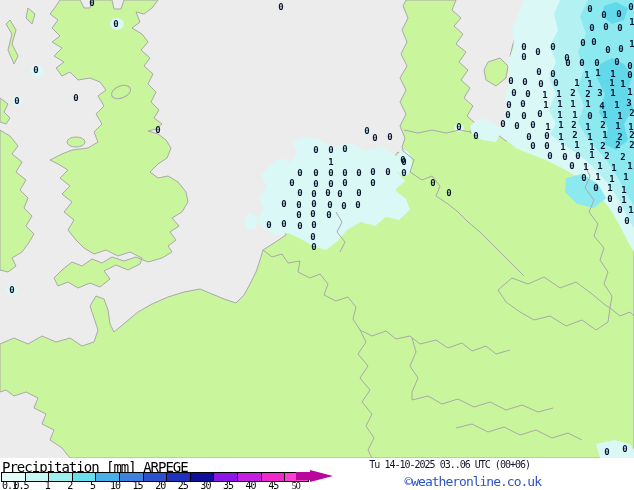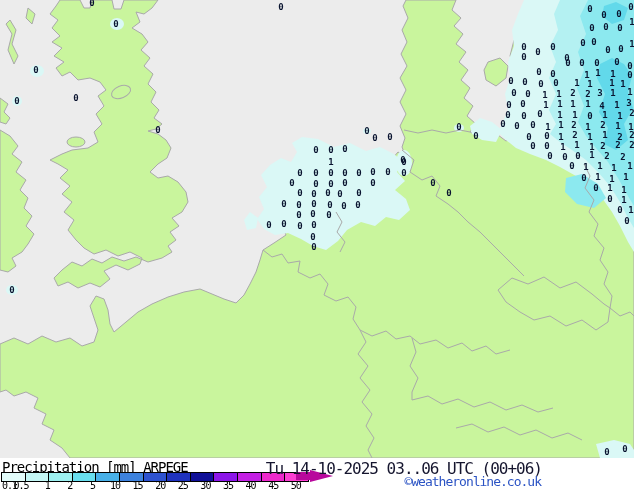--- a/index.html
+++ b/index.html
@@ -6,21 +6,21 @@
   #stage{position:relative;width:634px;height:490px;overflow:hidden;
          font-family:"DejaVu Sans Mono","Liberation Mono",monospace;}
   #mapsvg{position:absolute;left:0;top:0;}
   #footer{position:absolute;left:0;top:458px;width:544px;height:32px;background:#ffffff;}
   .ftitle{position:absolute;left:2px;top:1px;font-size:14px;color:#000;white-space:pre;letter-spacing:-1px;}
   #colorbar{position:absolute;left:2px;top:14px;height:8px;display:flex;}
   #colorbar .cell{width:22.6px;height:8px;border:1px solid #000;margin-left:-1px;box-sizing:content-box;}
   #ticklabels{position:absolute;left:0;top:22px;height:10px;width:340px;}
   #ticklabels span{position:absolute;top:0;font-size:10px;color:#000;transform:translateX(-50%);letter-spacing:-1px;}
   #ticklabels span:first-child{transform:none;}
-  .fdate{position:absolute;right:2px;top:1px;font-size:16px;color:#15152e;white-space:pre;letter-spacing:-1px;}
+  .fdate{position:absolute;right:14px;top:1px;font-size:10px;color:#15152e;white-space:pre;letter-spacing:-1px;}
   .fcopy{position:absolute;right:3px;top:16px;font-size:13px;color:#2b53c4;letter-spacing:-1px;text-align:center;}
   #arrowsvg{position:absolute;left:296px;top:12px;}
 </style>
 </head>
 <body>
 
 <div id="stage">
 
   <svg id="mapsvg" width="634" height="458" viewBox="0 0 634 458">
 
@@ -314,18 +314,18 @@
         <span style="left: 69.8px;">2</span>
         <span style="left: 92.4px;">5</span>
         <span style="left: 115px; text-decoration: underline;">10</span>
         <span style="left: 137.6px;">15</span>
         <span style="left: 160.2px;">20</span>
         <span style="left: 182.8px;">25</span>
         <span style="left: 205.4px; text-align: center;">30</span>
         <span style="left: 228px;">35</span>
         <span style="left: 250.6px;">40</span>
         <span style="left: 273.2px;">45</span>
-        <span style="left: 295.8px;">50</span>
+        <span style="left: 295.8px; font-family: Liberation Serif, serif;">50</span>
       </div>
     <div class="fdate">Tu 14-10-2025 03..06 UTC (00+06)</div>
     <div class="fcopy">©weatheronline.co.uk</div>
   </div>
 </div>
 
 </body></html>

